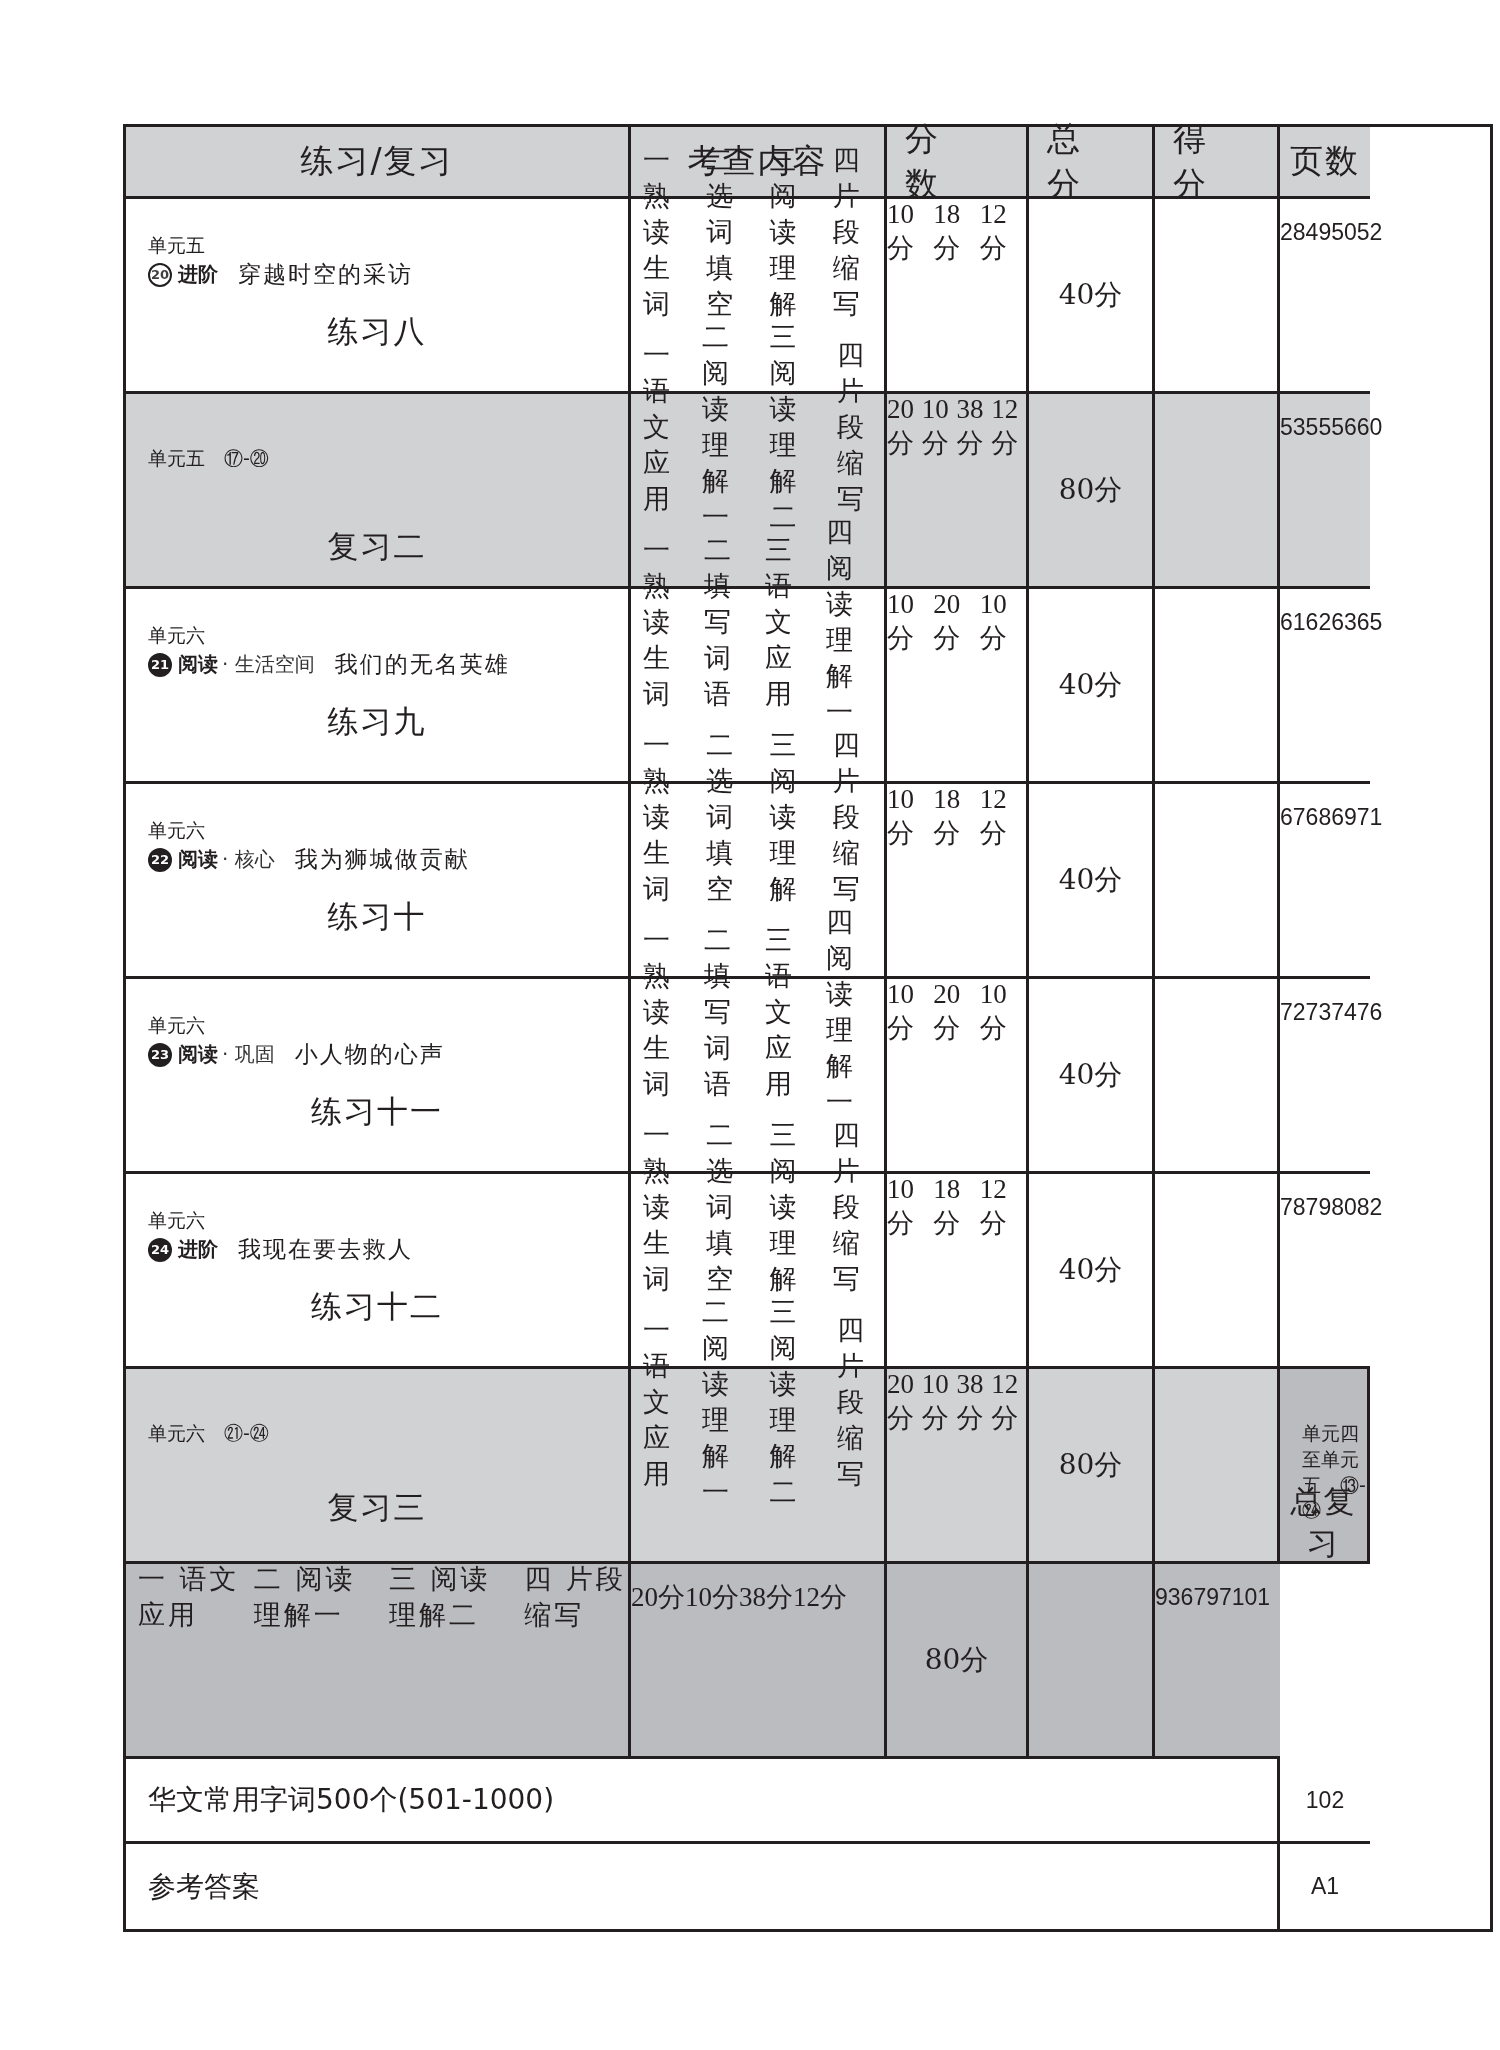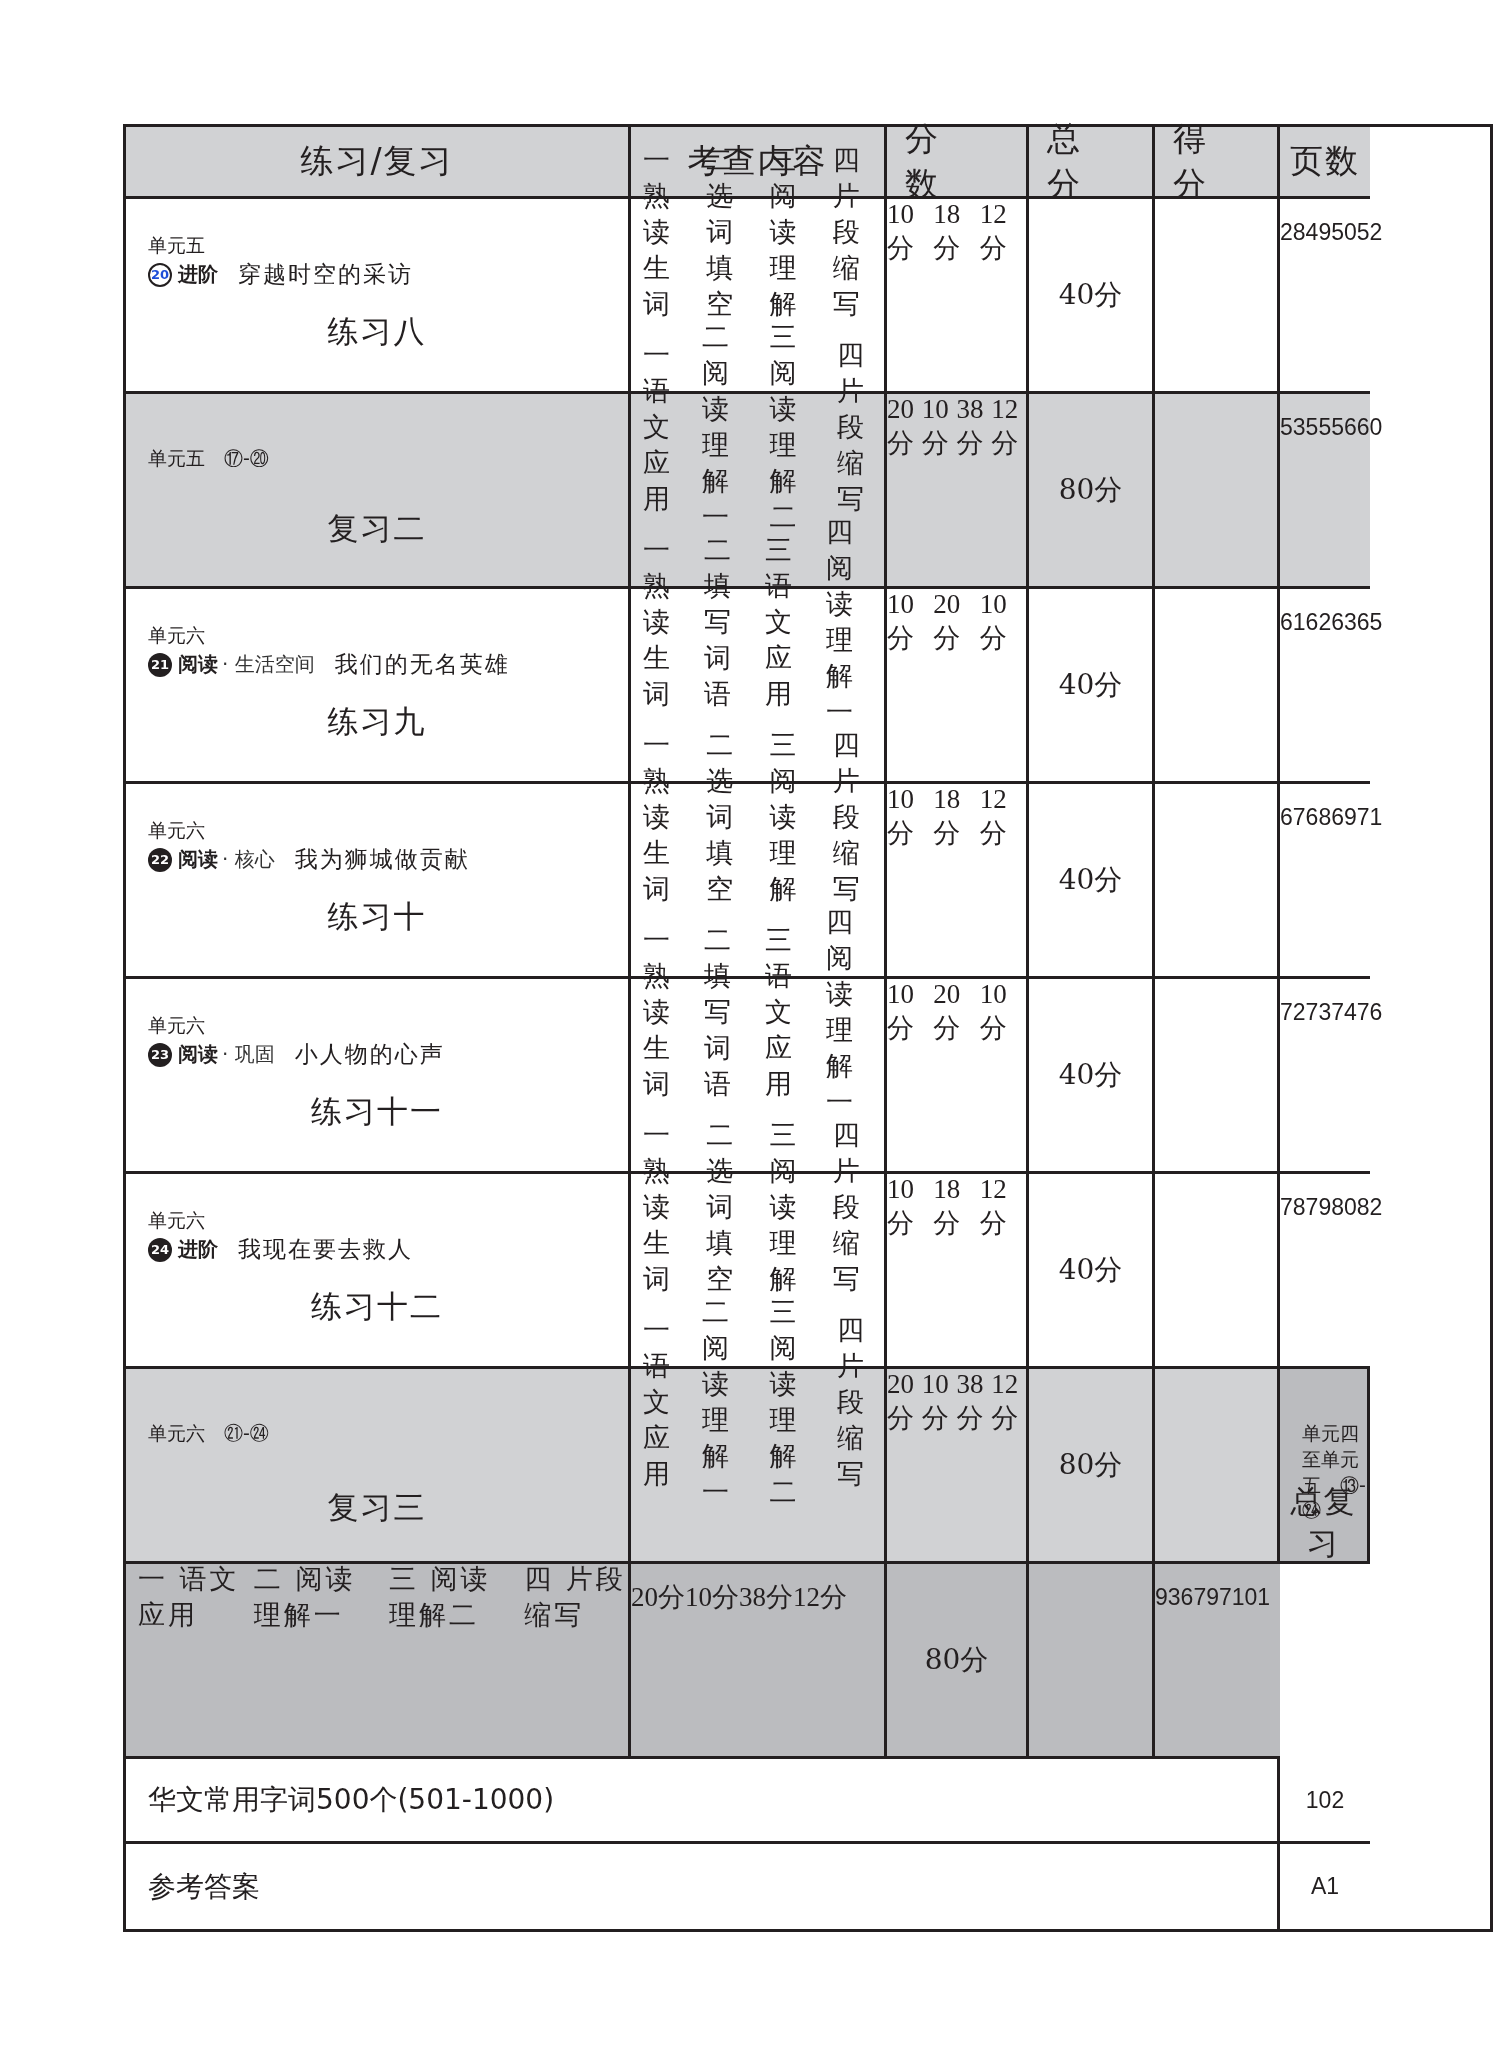--- a/index.html
+++ b/index.html
@@ -16,21 +16,21 @@
   .hdr.spaced { letter-spacing: 18px; padding-left: 18px; }
   .band { height: 195px; }
   .bg-light { background: #d1d2d4; }
   .bg-dark { background: #bbbcbf; }
   .bg-white { background: #ffffff; }
 
   .title-cell { padding: 0 0 0 22px; }
   .unit { position: absolute; left: 22px; font-size: 19px; }
   .lesson { position: absolute; left: 22px; font-size: 21px; display: flex; align-items: center; white-space: nowrap; }
   .lesson .num { display: inline-flex; width: 24px; height: 24px; border-radius: 50%; align-items: center; justify-content: center; font-size: 13px; font-weight: bold; margin-right: 6px; box-sizing: border-box; }
-  .num.outline { border: 2px solid #231f20; color: #1d4ed8; }
+  .num.outline { border: 2px solid #231f20; color: #404040; }
   .num.filled { background: #231f20; color: #ffffff; }
   .lesson .kind { font-weight: bold; font-size: 20px; }
   .lesson .sub { font-size: 20px; color: #333; margin-left: 4px; }
   .lesson .name { font-family: "DejaVu Serif", "Liberation Serif", serif; font-size: 23px; margin-left: 20px; letter-spacing: 2px; }
   .ex-title { position: absolute; left: 0; right: 0; text-align: center; font-size: 31px; letter-spacing: 2px; }
 
   .lines { position: absolute; top: 12px; left: 0; right: 0; display: flex; flex-direction: row; }
   .lines .ln { height: 42px; display: flex; align-items: center; }
   .content-col .ln { padding-left: 12px; font-family: "DejaVu Serif", "Liberation Serif", serif; font-size: 27px; letter-spacing: 3px; }
   .score-col .ln { justify-content: center; font-family: Liberation Serif, serif; font-size: 27px; }
@@ -87,21 +87,21 @@
         <div class="ln">28</div>
         <div class="ln">49</div>
         <div class="ln">50</div>
         <div class="ln">52</div>
       </div>
     </div>
 
   <div class="cell band title-cell bg-light">
     <div class="unit" style="top: 52px;">单元五　⑰-⑳</div>
 
-    <div class="ex-title" style="top: 114px;">复习二</div>
+    <div class="ex-title" style="top: 132px;">复习二</div>
   </div>
   <div class="cell band content-col bg-light">
       <div class="lines">
         <div class="ln">一 语文应用</div>
         <div class="ln">二 阅读理解一</div>
         <div class="ln">三 阅读理解二</div>
         <div class="ln">四 片段缩写</div>
       </div>
     </div>
   <div class="cell band score-col bg-light">

